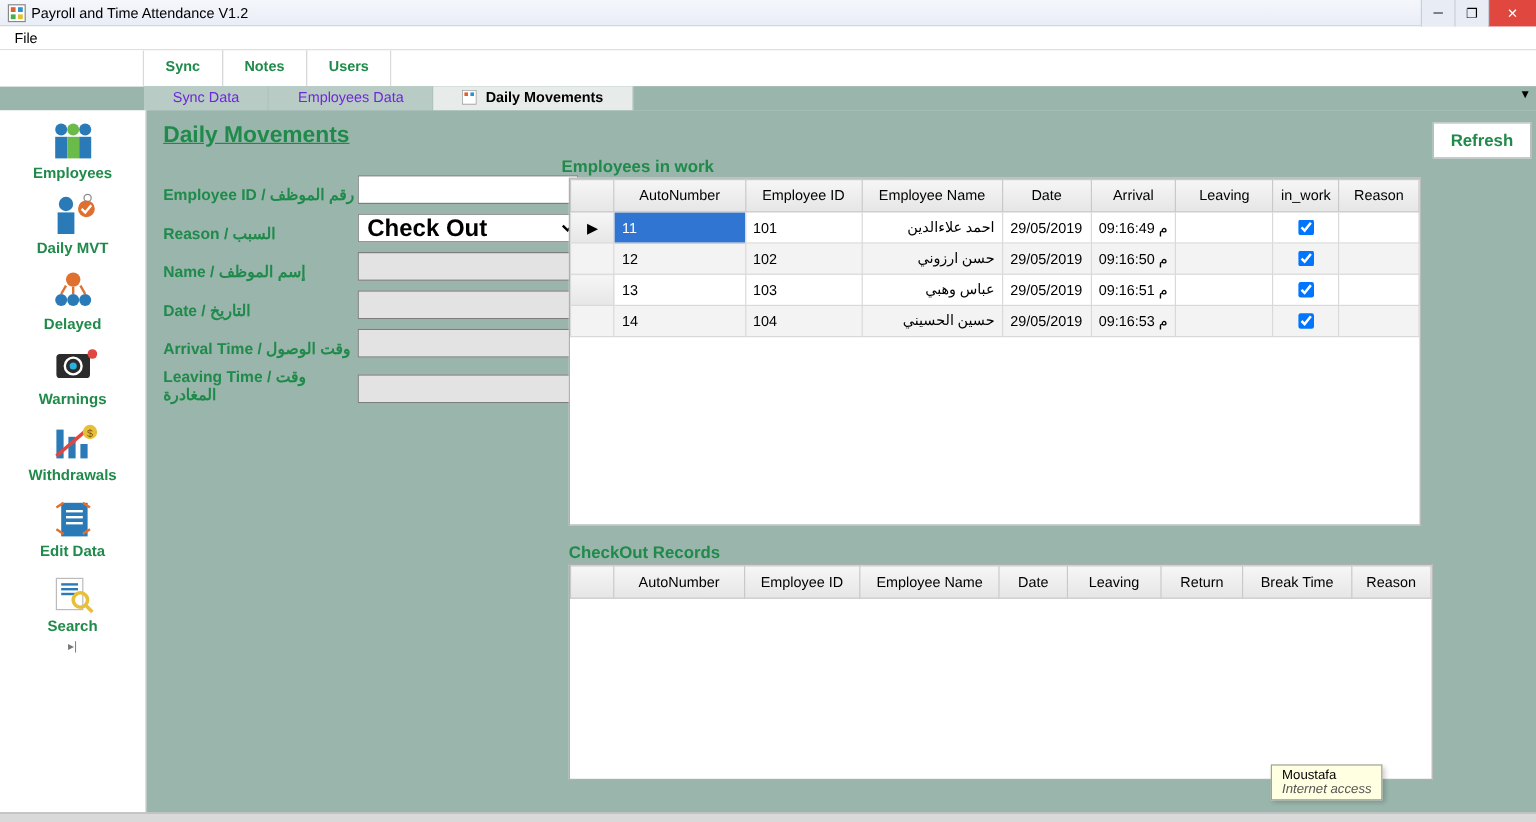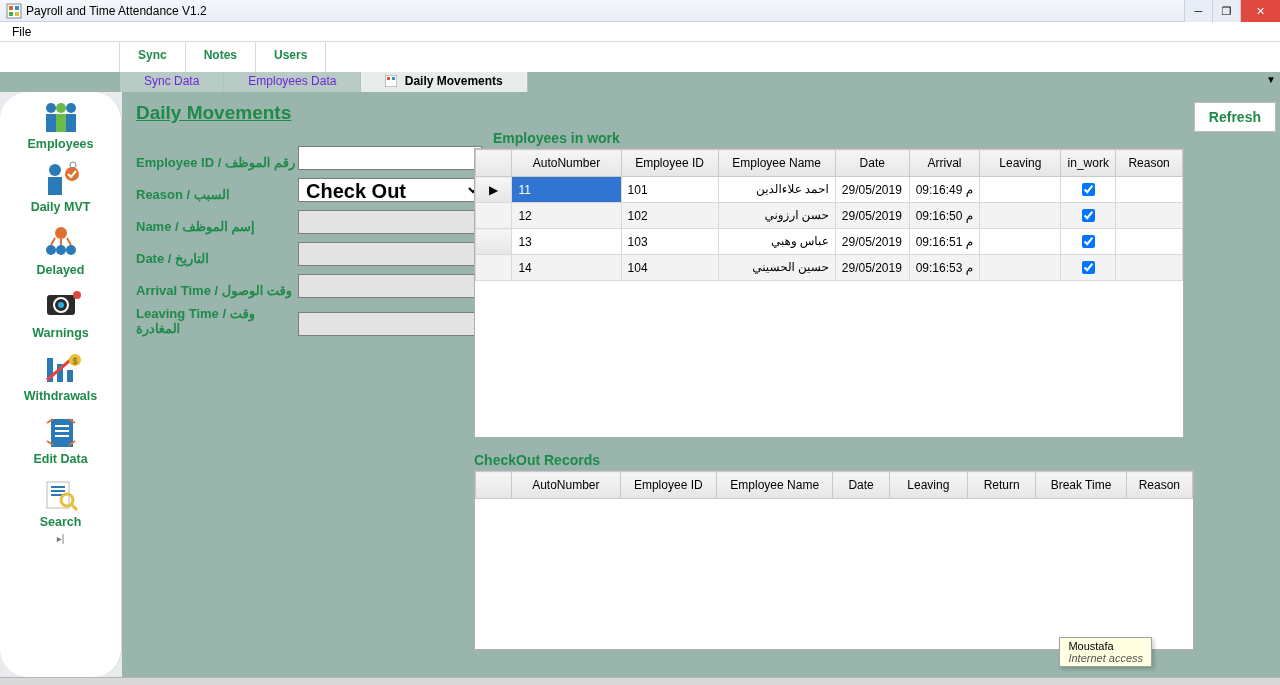--- a/index.html
+++ b/index.html
@@ -21,40 +21,40 @@
   .toolbar .titem { padding:6px 18px; font-size:12px; font-weight:700; color:#1f8a4a; border-left:1px solid #d9d9d9; border-right:1px solid #d9d9d9; margin-left:-1px; }
 
   .tabstrip { height:20px; background:#99b5ac; display:flex; align-items:stretch; padding-left:120px; }
   .tab { padding:2px 24px; font-size:12px; color:#6d28d9; background:#b8ccc5; border-right:1px solid #b0c3bd; position:relative; }
   .tab.active { background:#e7ebea; color:#000; font-weight:600; }
   .tabicon { width:12px; height:12px; display:inline-block; margin-right:4px; vertical-align:-2px; }
 
   .main { position:absolute; top:92px; bottom:8px; left:0; right:0; display:flex; }
 
   
-  .sidebar { width:122px; background:#fff; border-right:1px solid #d9d9d9; overflow:hidden;border-radius:28px; }
+  .sidebar { width:122px; background:#fff; border-right:1px solid #d9d9d9; overflow:hidden; }
   .side-item { display:flex; flex-direction:column; align-items:center; justify-content:center; padding:6px 0 4px 0; text-align:center; }
   .side-item .icon { width:48px; height:38px; display:flex; align-items:center; justify-content:center; }
   .side-item .lbl { font-size:12.5px; font-weight:700; color:#1f8a4a; margin-top:1px; }
   .sidebar .scrollnub { text-align:center; font-size:10px; color:#777; }
 
   
   .content { flex:1; background:#99b5ac; position:relative; }
   .refresh { position:absolute; right:4px; top:10px; padding:6px 14px; background:#fff; border:1px solid #bdbdbd; font-size:14px; font-weight:700; color:#1f8a4a; }
   .page-title { position:absolute; left:14px; top:10px; font-size:19px; font-weight:700; color:#1f8a4a; text-decoration:underline; }
 
   .form-panel { position:absolute; left:14px; top:54px; width:346px; }
   .frow { display:flex; align-items:flex-end; margin-bottom:8px; }
   .frow label { width:162px; font-size:13px; font-weight:700; color:#1f8a4a; text-align:left; }
   .frow .field { flex:1; height:24px; background:#fff; border:1px solid #7d7d7d; }
   .frow .field.ro { background:#e3e3e3; }
   .frow select.field { font-size:20px; font-weight:700; padding-left:3px; }
 
   .sec-title { position:absolute; font-size:14px; font-weight:700; color:#1f8a4a; }
-  .sec1 { left:371px; top:38px; }
+  .sec1 { left:346px; top:38px; }
   .sec2 { left:352px; top:360px; }
 
   .grid { position:absolute; background:#fff; border:1px solid #b0b0b0; }
   .grid1 { left:352px; top:56px; width:710px; height:290px; }
   .grid2 { left:352px; top:378px; width:720px; height:180px; }
 
   .grid table { border-collapse:collapse; width:100%; }
   .grid th { background:linear-gradient(#f6f6f6,#e6e6e6); border:1px solid #c9c9c9; font-size:12px; font-weight:400; color:#000; padding:6px 6px; text-align:center; }
   .grid td { border:1px solid #d9d9d9; font-size:12px; padding:3px 6px; height:21px; }
   .grid tr.odd td { background:#f3f3f3; }

